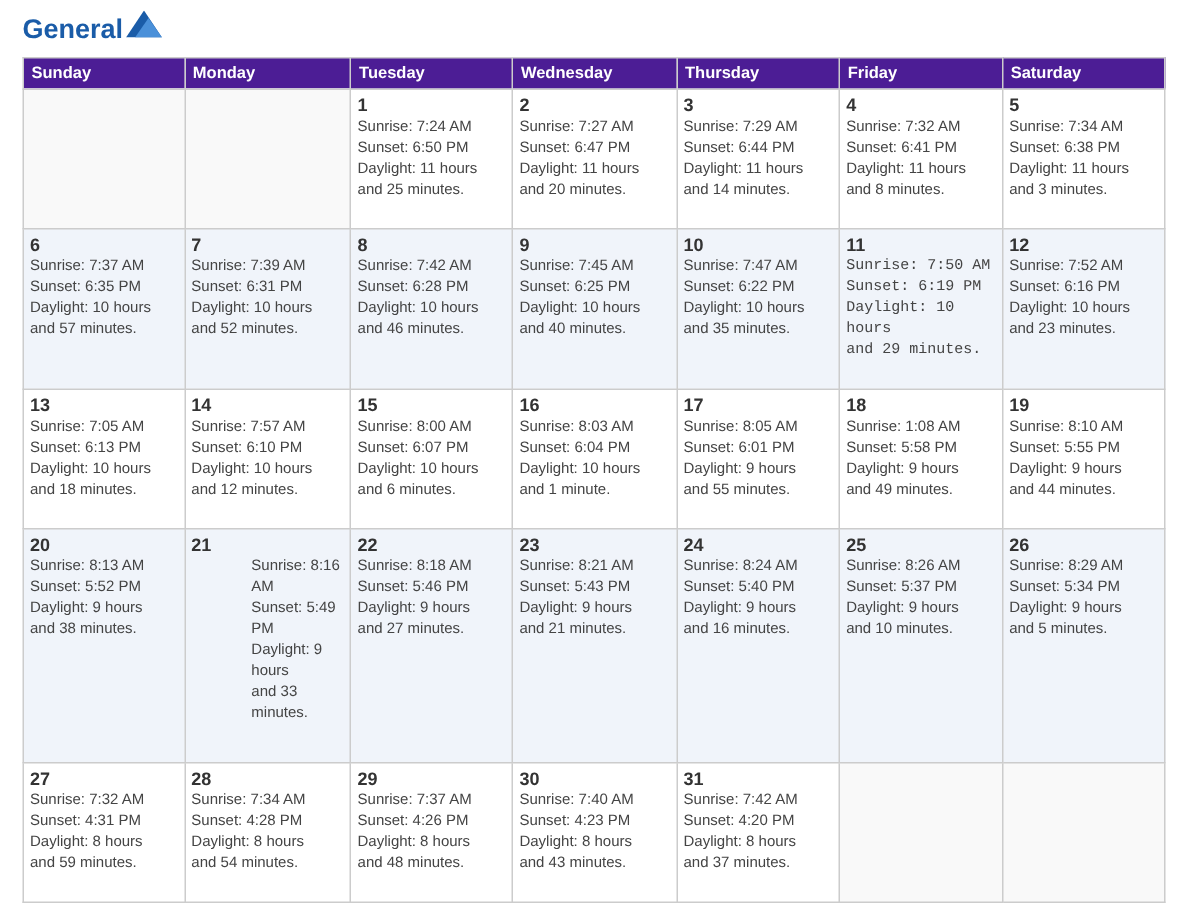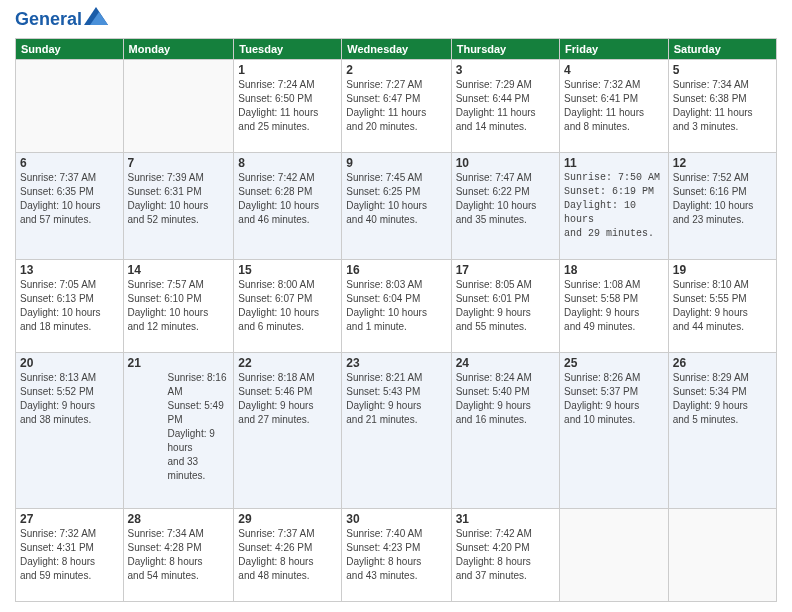--- a/index.html
+++ b/index.html
@@ -55,21 +55,21 @@
     .location {
       font-size: 13px;
       color: #555;
     }
     .calendar {
       width: 100%;
       border-collapse: collapse;
       flex: 1;
     }
     .calendar th {
-      background: #15803d;
+      background: #4c1d95;
       color: #fff;
       font-size: 11px;
       font-weight: bold;
       padding: 4px 5px;
       text-align: left;
       border: 1px solid #ccc;
     }
     .calendar td {
       border: 1px solid #ccc;
       vertical-align: top;

